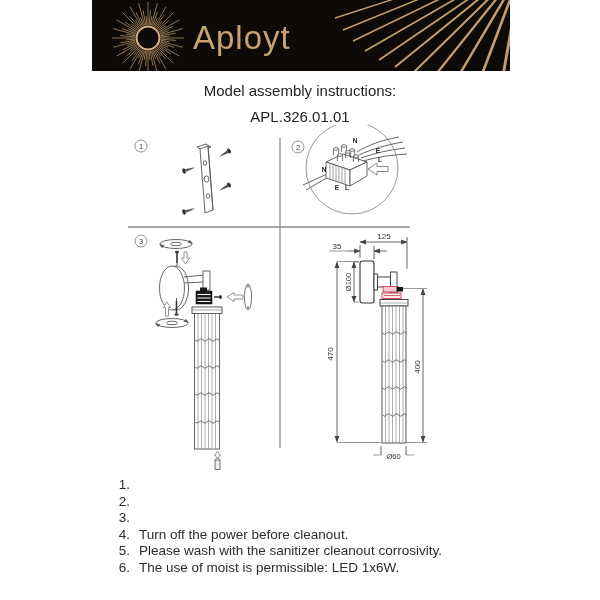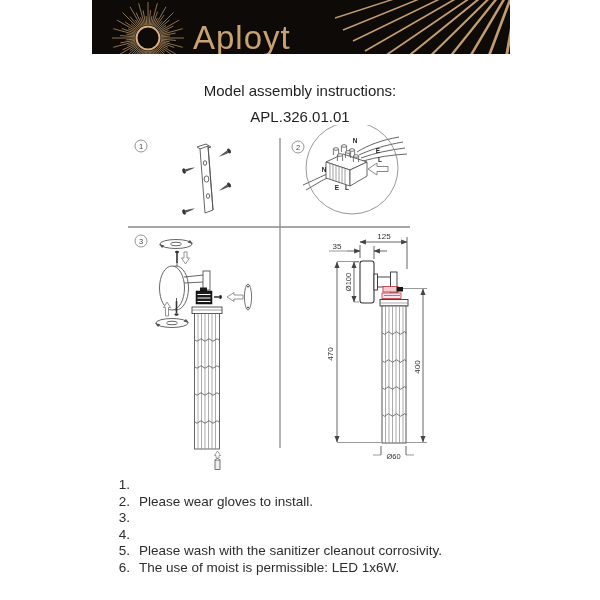--- a/index.html
+++ b/index.html
@@ -1,18 +1,18 @@
 <!DOCTYPE html>
 <html><head>
 <meta charset="utf-8">
 <style>
   html,body{margin:0;padding:0}
   body{width:600px;height:600px;background:#fff;position:relative;overflow:hidden;
        font-family:"Liberation Sans",sans-serif}
-  .header{position:absolute;left:92px;top:0;width:418px;height:54px;background:#0d0a08;overflow:hidden}
+  .header{position:absolute;left:92px;top:0;width:418px;height:71px;background:#0d0a08;overflow:hidden}
   .brand{position:absolute;left:101px;top:19px;font-size:33px;color:#c9a271;letter-spacing:1px}
   .logo-svg{position:absolute;left:0;top:0}
   .rays-svg{position:absolute;right:0;top:0}
   .titleblock{position:absolute;left:0;top:82px;width:600px;text-align:center;color:#1f1f1f}
   .titleblock .t1{font-size:15px}
   .titleblock .t2{font-size:15px;margin-top:9px}
   svg.diagrams{position:absolute;left:0;top:125px}
   .instructions{position:absolute;left:112px;top:477px;width:410px;margin:0;padding:0;list-style:none;
                 font-size:13.5px;color:#2d2d2d}
   .instructions li{display:flex;line-height:16.6px}
@@ -345,27 +345,27 @@
     <text class="dims" x="393.5" y="334" text-anchor="middle">Ø60</text>
   </g>
 </svg>
 
 <ol class="instructions">
   <li>
     <span class="num">1.</span>
   </li>
   <li>
     <span class="num">2.</span>
-    <span class="txt">Please wear gloves to install.</span>
   </li>
   <li>
     <span class="num">3.</span>
   </li>
   <li>
     <span class="num">4.</span>
+    <span class="txt">Turn off the power before cleanout.</span>
   </li>
   <li>
     <span class="num">5.</span>
     <span class="txt">Please wash with the sanitizer cleanout corrosivity.</span>
   </li>
   <li>
     <span class="num">6.</span>
     <span class="txt">The use of moist is permissible: LED 1x6W.</span>
   </li>
 </ol>

